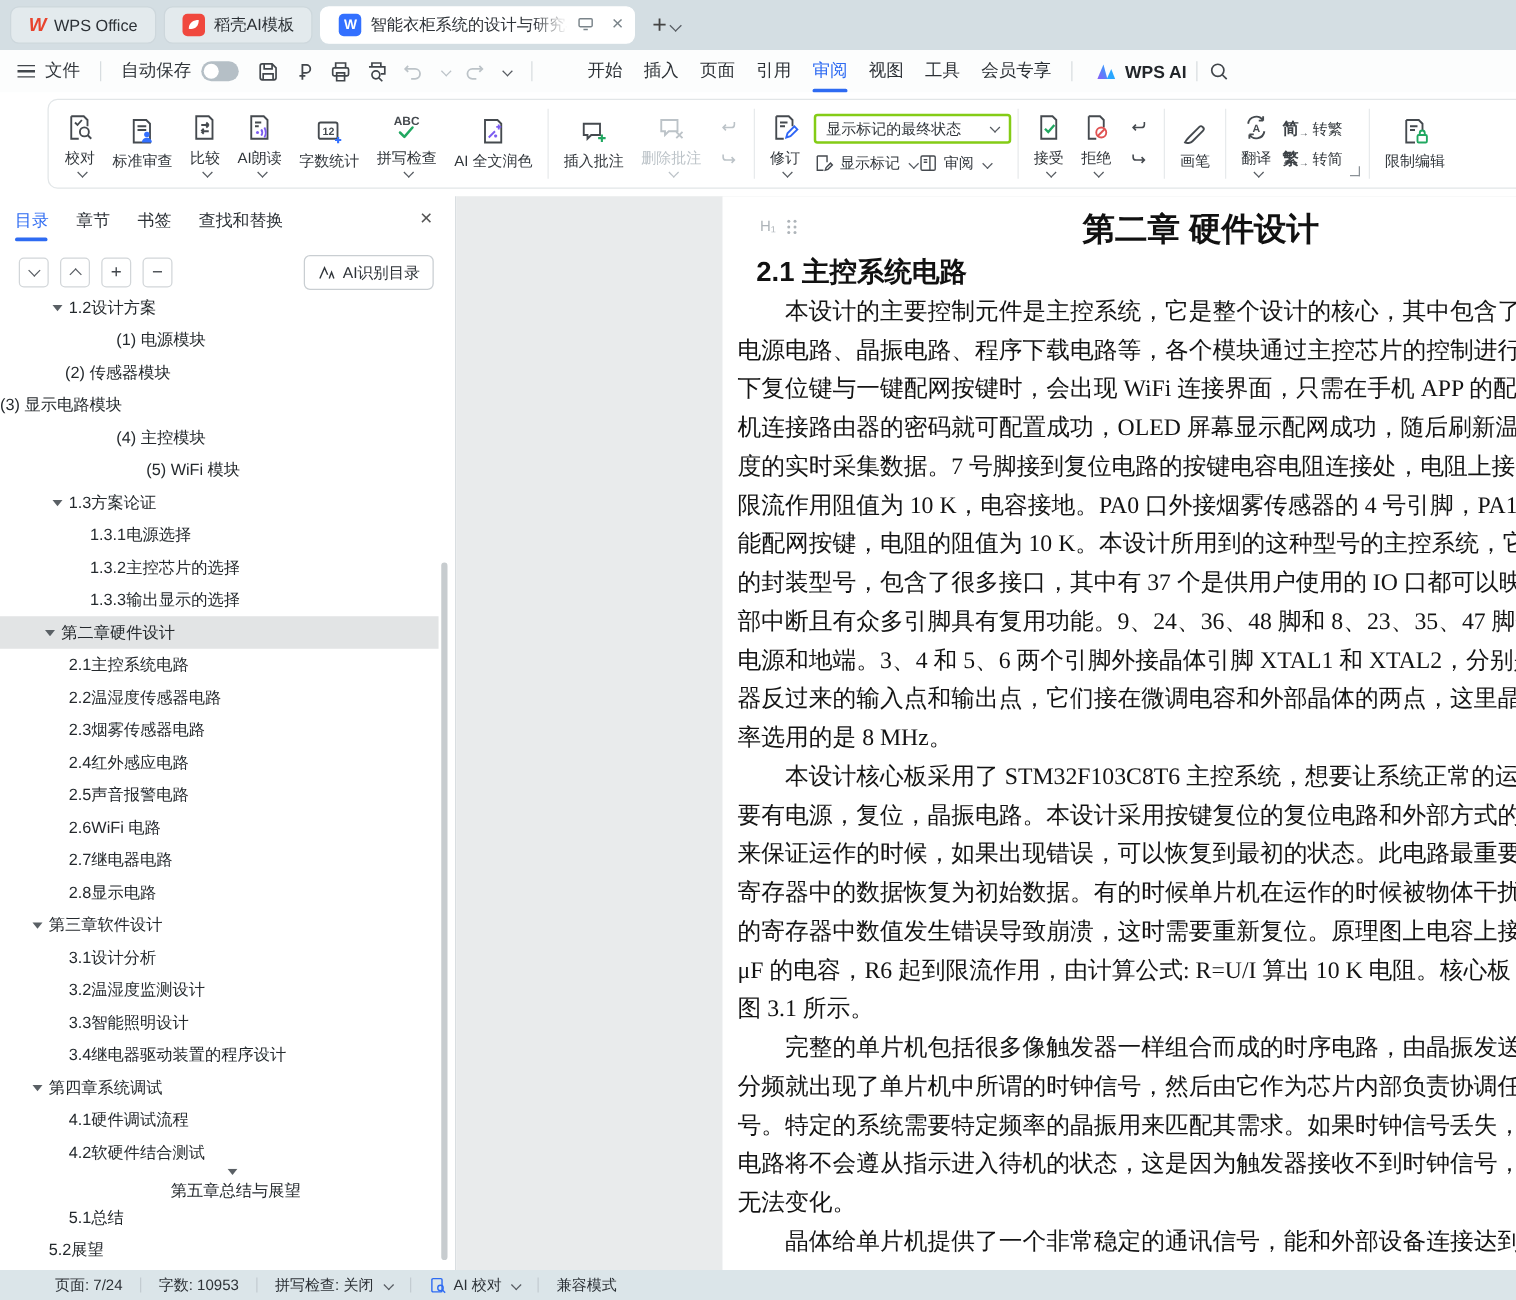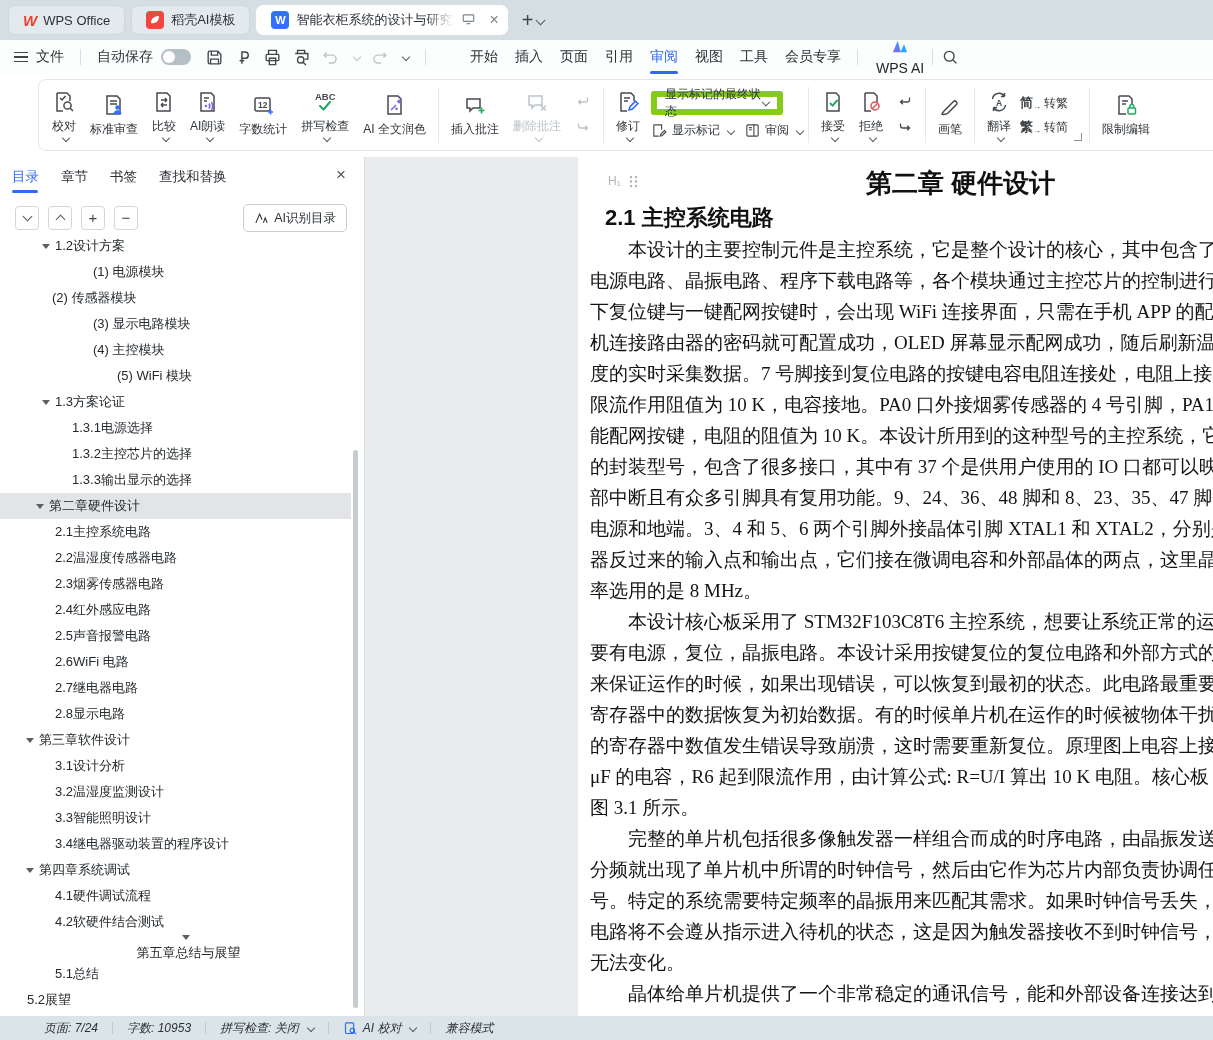--- a/index.html
+++ b/index.html
@@ -27,35 +27,35 @@
   .burger{display:inline-block;width:14px;}
   .burger i{display:block;height:1.6px;background:#41464b;margin:3px 0;}
   .toggle{width:30px;height:16px;border-radius:9px;background:#b5bfc6;position:relative;display:inline-block;}
   .toggle::after{content:"";position:absolute;left:2px;top:2px;width:12px;height:12px;border-radius:50%;background:#fff;}
   .qat{display:flex;align-items:center;gap:10px;margin-left:6px;}
   .qat svg{display:block;}
   .menu-items{display:flex;align-items:center;gap:13px;margin-left:34px;}
   .menu-item{position:relative;padding:6px 2px;color:#2c3136;}
   .menu-item.active{color:#2e6bf2;}
   .menu-item.active::after{content:"";position:absolute;left:50%;transform:translateX(-50%);bottom:-2px;width:28px;height:3px;border-radius:2px;background:#2e6bf2;}
-  .wpsai{display:flex;align-items:center;gap:6px;font-weight:400;font-size:14px;color:#22262a;margin-left:10px;flex-direction:column;}
+  .wpsai{display:flex;align-items:center;gap:6px;font-weight:700;font-size:14px;color:#22262a;margin-left:10px;}
   
   .ribbon{position:absolute;left:0;top:74px;width:100%;height:83px;background:#fff;}
   .ribbon-card{position:absolute;left:38px;top:5px;right:-14px;height:72px;border:1px solid #e2e6e8;border-radius:8px;background:#fff;display:flex;align-items:center;padding-left:6px;box-sizing:border-box;overflow:hidden;}
   .rsep{width:1px;height:56px;background:#e7eaec;margin:0 5px;flex:none;}
   .rgroup{display:flex;align-items:center;flex:none;position:relative;}
   .rbtn{display:flex;flex-direction:column;align-items:center;justify-content:center;gap:4px;height:62px;padding:2px 7px;border-radius:4px;font-size:12px;color:#31363b;flex:none;}
   .rbtn .lbl,.rsmall .lbl{display:flex;align-items:center;white-space:nowrap;flex-direction:column;}
   .rbtn svg{display:block;}
   .disabled{color:#bcc3c8;}
   .rstack{display:flex;flex-direction:column;gap:8px;justify-content:center;padding:0 5px;}
   .rstack .sbtn{display:block;}
   .trackcol{display:flex;flex-direction:column;gap:7px;margin-left:4px;}
-  .dropdown{width:132px;height:24px;border:6px solid #84cc16;border-radius:3px;display:flex;align-items:center;justify-content:space-between;padding:0 8px;font-size:12px;color:#31363b;box-sizing:border-box;background:#fff;}
-  .smallrow{display:flex;align-items:flex-start;gap:10px;}
+  .dropdown{width:158px;height:24px;border:2px solid #84cc16;border-radius:3px;display:flex;align-items:center;justify-content:space-between;padding:0 8px;font-size:12px;color:#31363b;box-sizing:border-box;background:#fff;}
+  .smallrow{display:flex;align-items:flex-start;}
   .rsmall{display:flex;align-items:center;gap:4px;font-size:12px;color:#31363b;white-space:nowrap;}
   .cjkcol{display:flex;flex-direction:column;gap:6px;margin-left:2px;}
   .cjkbtn{display:flex;align-items:center;gap:3px;font-size:12px;white-space:nowrap;}
   .cjkico{font-size:13px;font-weight:bold;color:#3c4146;}
   .cjkico i{font-style:normal;font-size:8px;vertical-align:-2px;}
   .corner{position:absolute;right:2px;bottom:1px;width:7px;height:7px;border-right:1.4px solid #8a9196;border-bottom:1.4px solid #8a9196;}
   
   .sidebar{position:absolute;left:0;top:157px;width:365px;height:859px;background:#fff;border-right:1px solid #d9dee1;box-sizing:border-box;}
   .sb-tabs{position:absolute;left:0;top:0;width:100%;height:40px;display:flex;align-items:center;gap:22px;padding-left:12px;font-size:13.5px;box-sizing:border-box;}
   .sb-tab{position:relative;padding:9px 0;color:#2c3136;}
@@ -78,21 +78,21 @@
   .page{position:absolute;left:213px;top:0;width:720px;height:859px;background:#fff;}
   .h1mark{position:absolute;left:30px;top:17px;display:flex;align-items:center;gap:8px;color:#aeb4b9;font-size:12px;}
   .doc-title{position:absolute;left:288px;top:9px;font-size:26px;font-weight:700;color:#111;white-space:nowrap;font-family:"Liberation Sans","DejaVu Sans",sans-serif;}
   .doc-heading{position:absolute;left:27px;top:46px;font-size:22px;font-weight:600;color:#111;white-space:nowrap;font-family:"Liberation Sans","DejaVu Sans",sans-serif;}
   .doc-body{position:absolute;left:12px;top:77px;width:1400px;font-family:"Liberation Serif","DejaVu Serif",serif;font-size:19px;color:#141414;}
   .doc-line{height:31px;line-height:31px;white-space:nowrap;overflow:hidden;}
   .doc-line.first{text-indent:2em;}
   
   .statusbar{position:absolute;left:0;top:1016px;width:100%;height:24px;background:#dbe5e9;display:flex;align-items:center;font-size:12px;color:#2c3136;padding-left:44px;box-sizing:border-box;}
   .statusbar .vsep{height:12px;background:#c3ccd1;margin:0 14px;}
-  .st-item{display:flex;align-items:center;gap:5px;white-space:nowrap;font-style:italic;}
+  .st-item{display:flex;align-items:center;gap:5px;white-space:nowrap;}
 </style>
 </head>
 <body>
 
 <div class="app">
 
   <div class="tabbar">
     <div class="tab">
       <span class="wlogo">W</span>
       <span>WPS Office</span>
@@ -480,21 +480,21 @@
         <div class="toc-row" style="padding-left: 42px;">
           <span class="tri"></span>
           <span>1.2设计方案</span>
         </div>
         <div class="toc-row" style="padding-left: 93px;">
           <span>(1) 电源模块</span>
         </div>
         <div class="toc-row" style="padding-left: 52px;">
           <span>(2) 传感器模块</span>
         </div>
-        <div class="toc-row" style="padding-left: 93px;">
+        <div class="toc-row" style="">
           <span>(3) 显示电路模块</span>
         </div>
         <div class="toc-row" style="padding-left: 93px;">
           <span>(4) 主控模块</span>
         </div>
         <div class="toc-row" style="padding-left: 117px;">
           <span>(5) WiFi 模块</span>
         </div>
         <div class="toc-row" style="padding-left: 42px;">
           <span class="tri"></span>
@@ -563,21 +563,21 @@
         <div class="toc-row" style="padding-left: 55px;">
           <span>4.2软硬件结合测试</span>
         </div>
         <div class="toc-row" style="padding-left: 26px; flex-direction: column;">
           <span class="tri"></span>
           <span>第五章总结与展望</span>
         </div>
         <div class="toc-row" style="padding-left: 55px;">
           <span>5.1总结</span>
         </div>
-        <div class="toc-row" style="padding-left: 27px;">
+        <div class="toc-row" style="padding-left: 27px; margin-left: 12px;">
           <span>5.2展望</span>
         </div>
       </div>
     <div class="sb-scroll"></div>
   </div>
 
   <div class="canvas">
     <div class="page">
       <div class="h1mark">
         <span>H₁</span>

